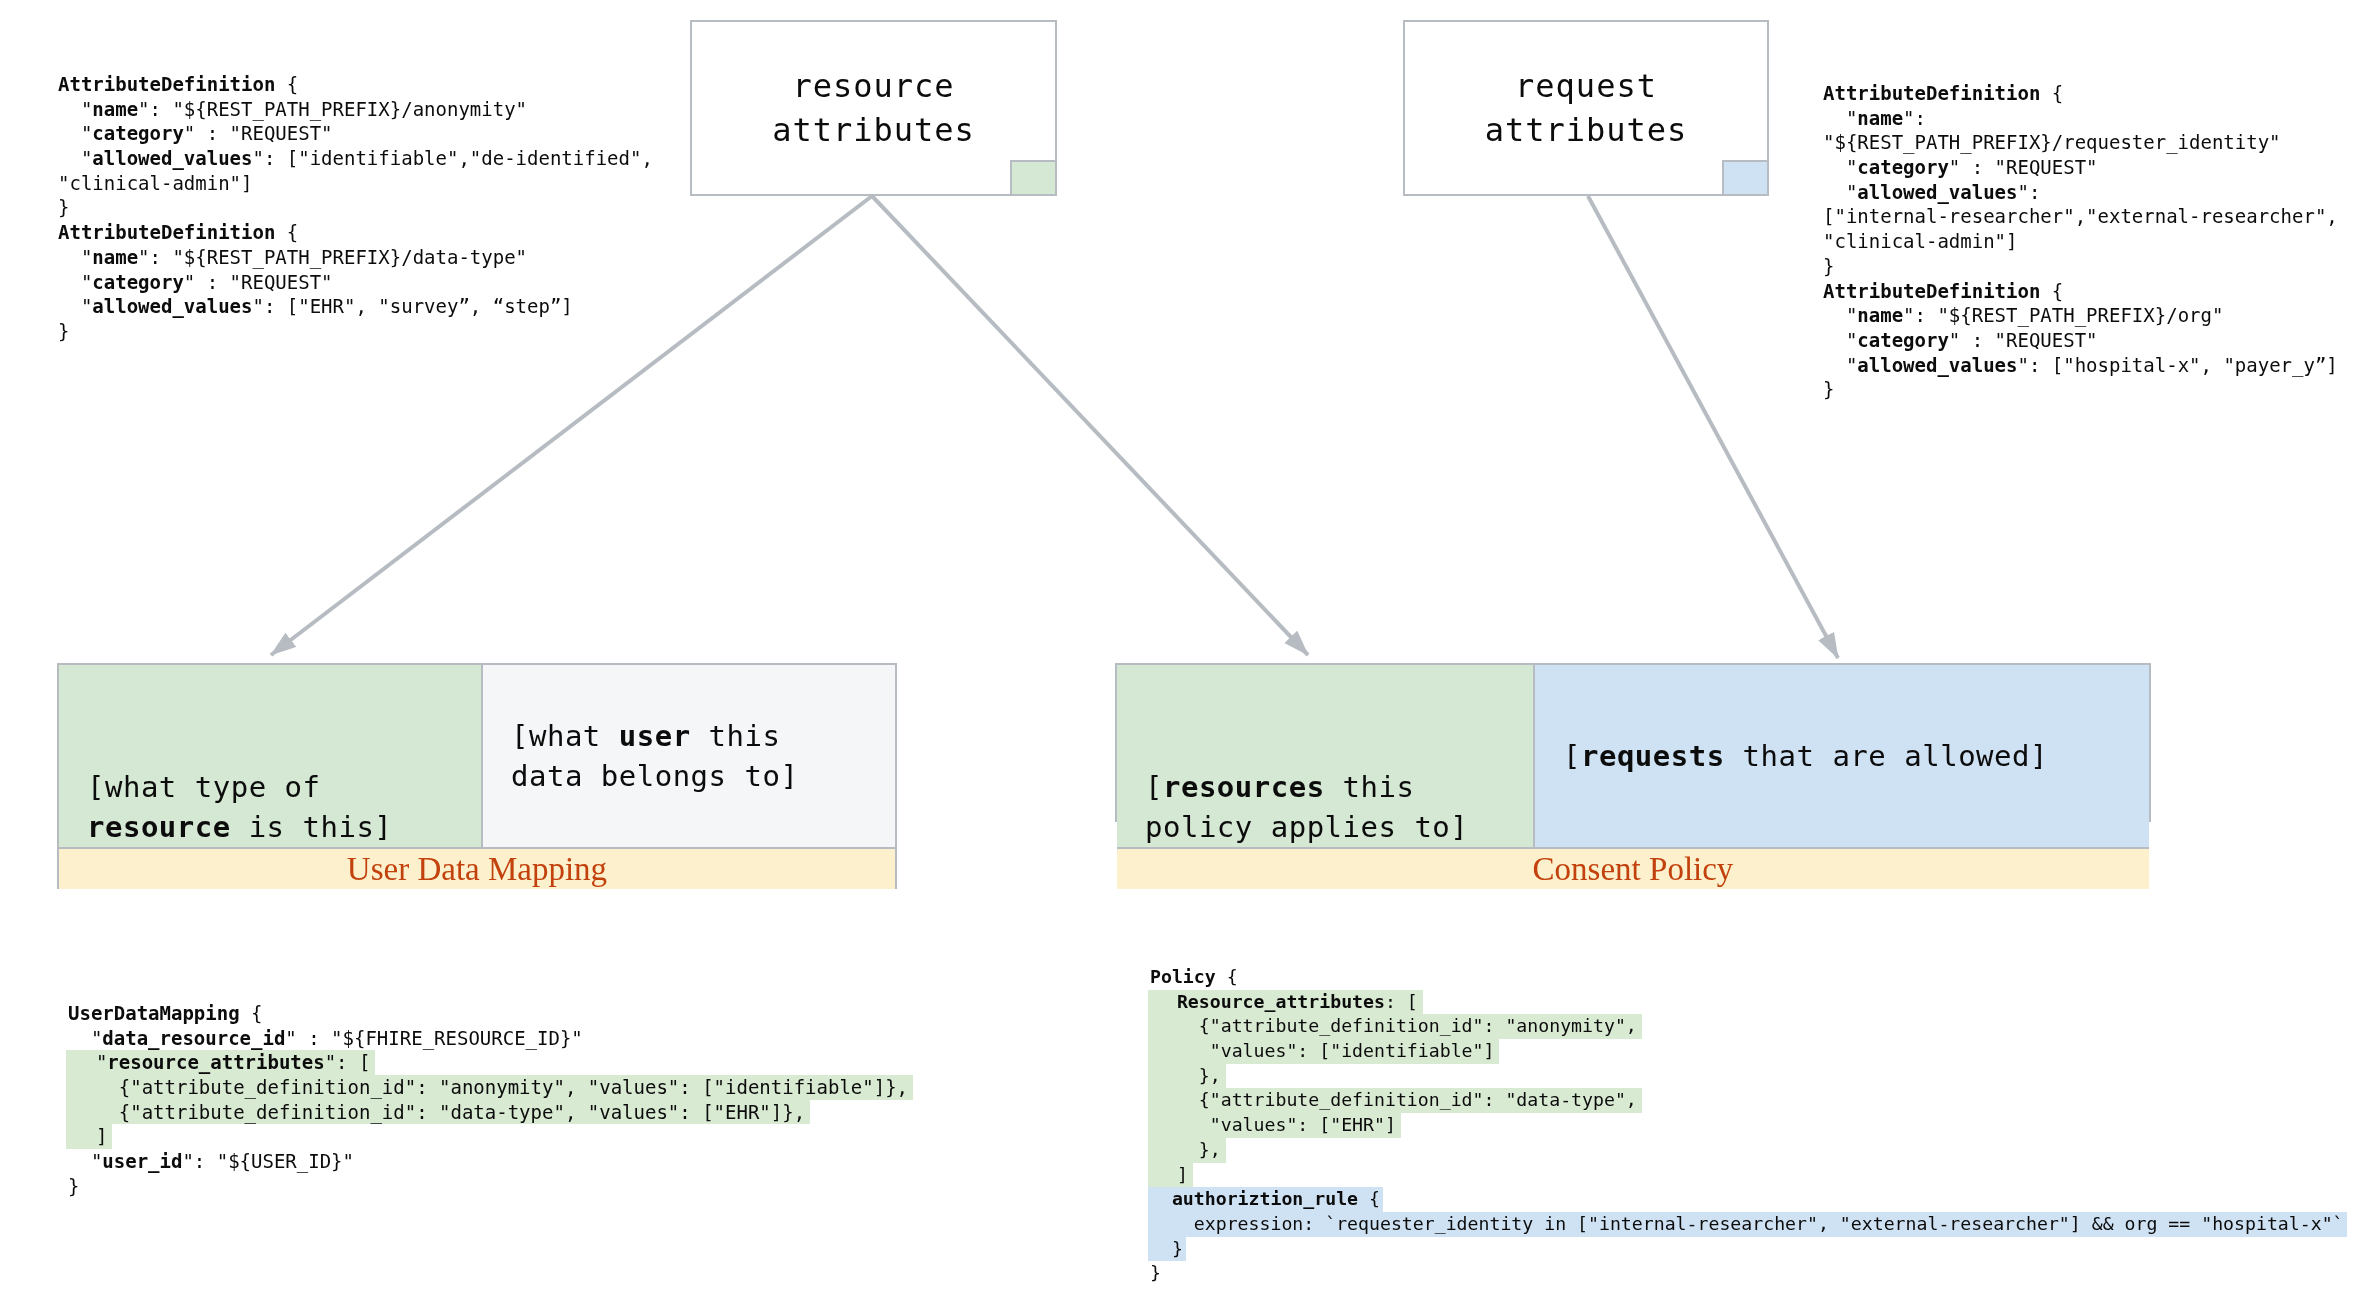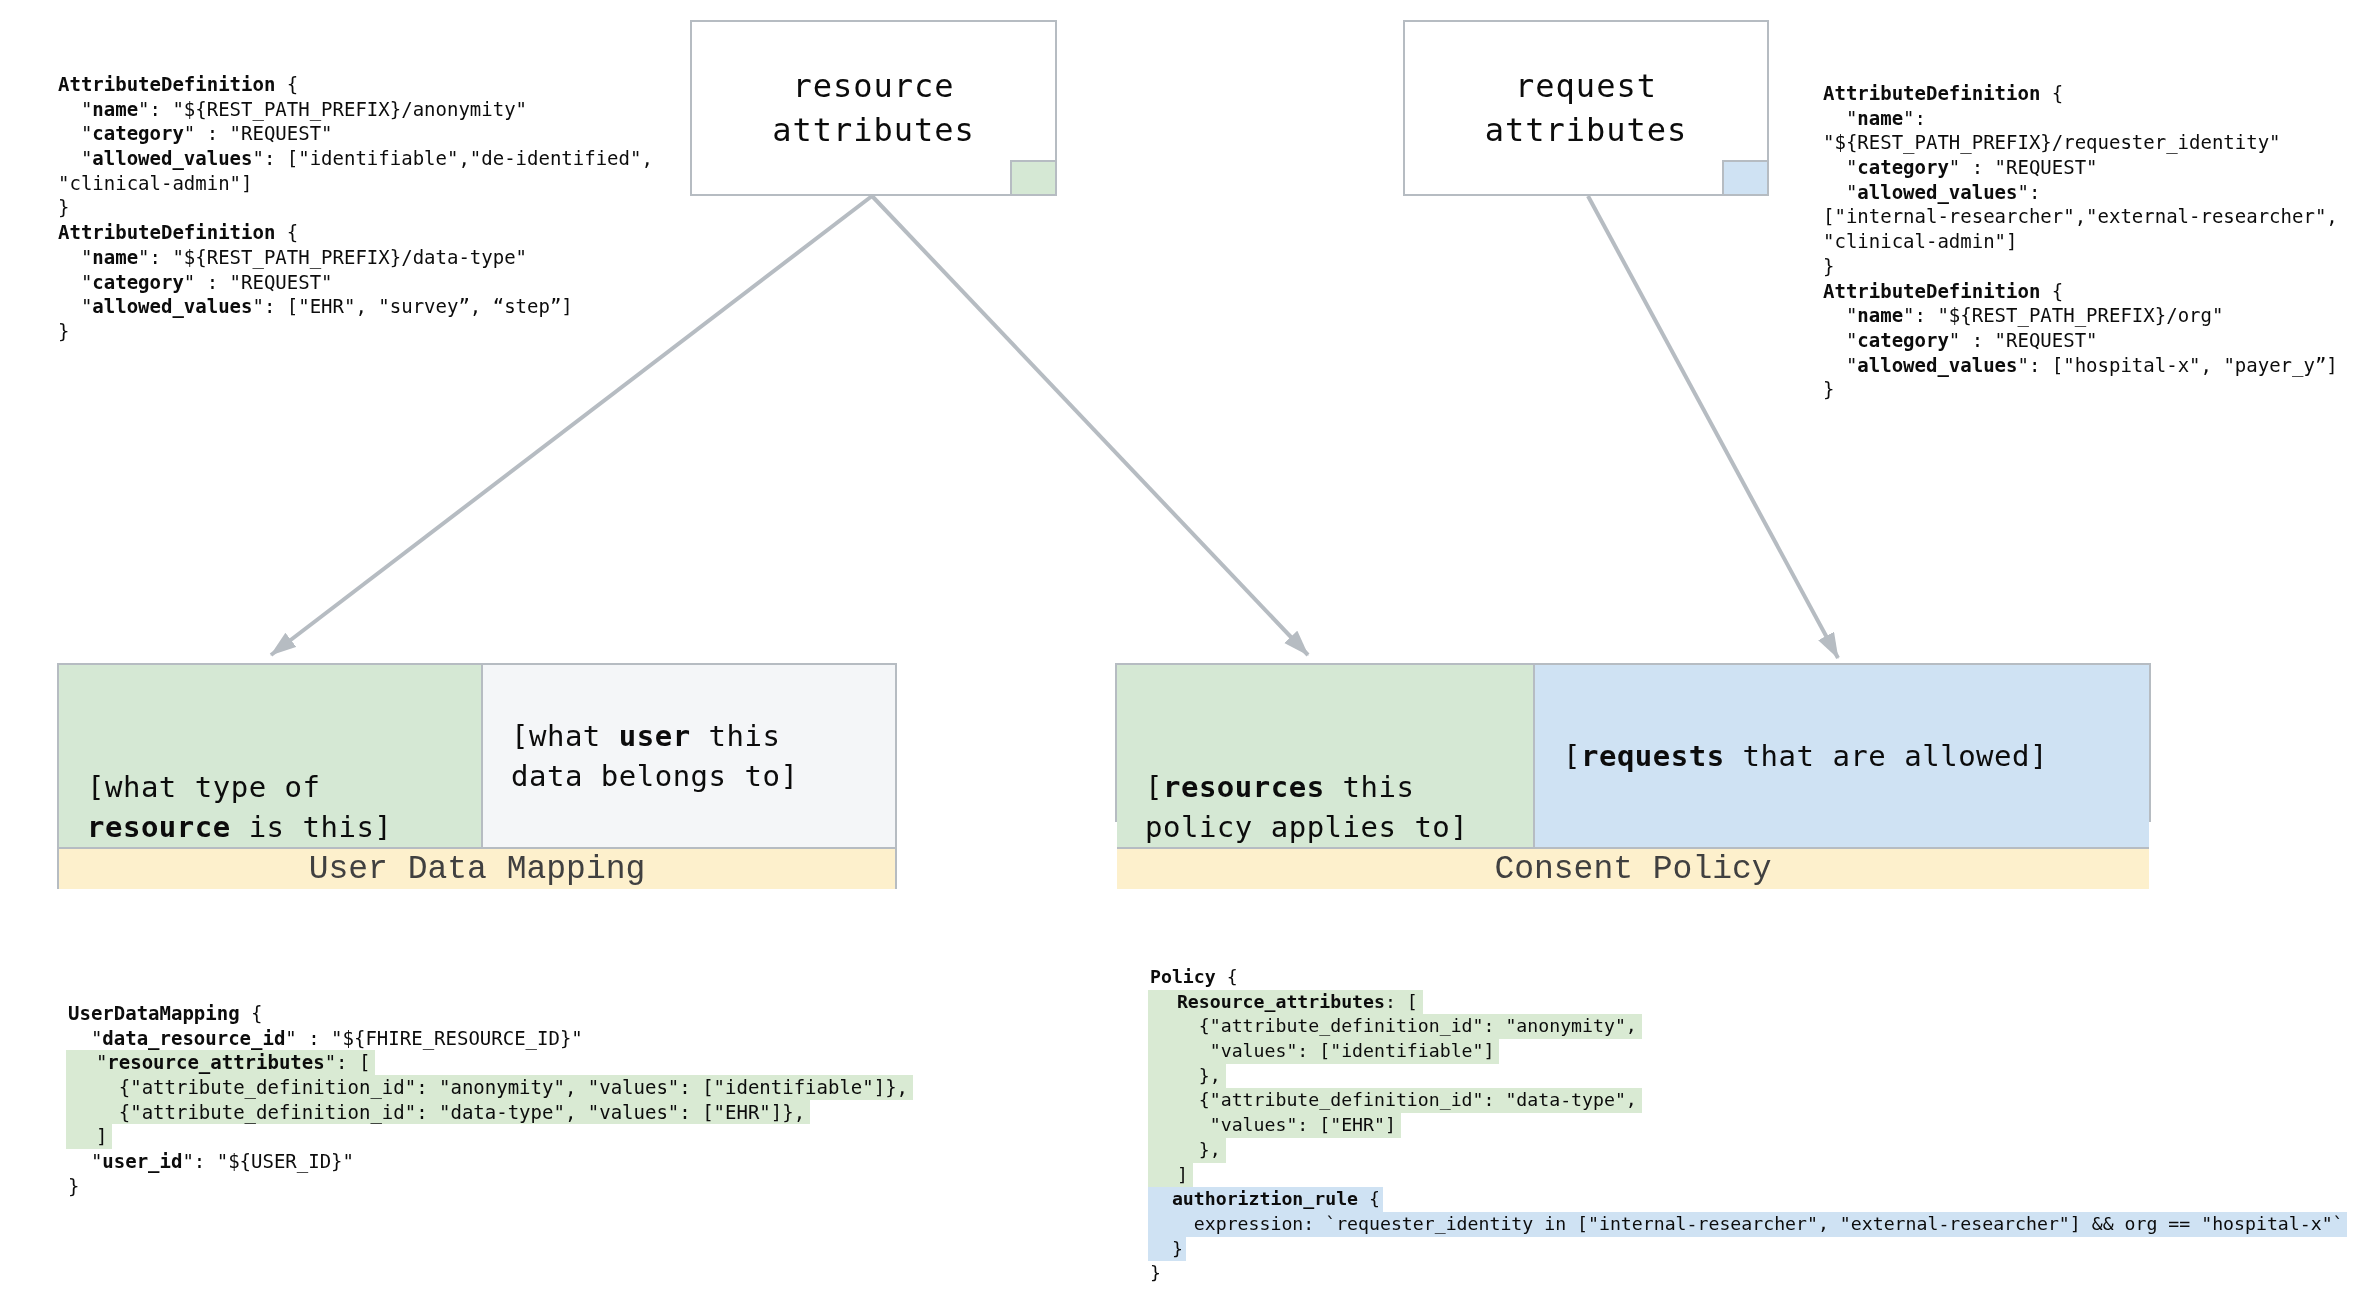--- a/index.html
+++ b/index.html
@@ -28,21 +28,21 @@
   .panel{position:absolute;border:2px solid #b6bcc2;box-sizing:border-box;background:#ffffff;}
   .cells{display:flex;height:182px;}
   .cell{box-sizing:border-box;display:flex;align-items:center;}
   .cell.green{background:#d5e8d4;border-right:2px solid #b6bcc2;align-items:flex-end;}
   .cell.graycell{background:#f4f6f8;}
   .cell.blue{background:#cfe2f3;}
   .cell-text{font-size:29px;line-height:40px;white-space:pre-line;padding-left:28px;letter-spacing:0.5px;}
   .cell-text b{font-weight:bold;}
   .band{height:42px;border-top:2px solid #b6bcc2;background:#fdf0cc;box-sizing:border-box;
         display:flex;align-items:center;justify-content:center;
-        font-family:Liberation Mono, monospace;font-size:33px;color:#404040;}
+        font-family:Liberation Serif, serif;font-size:33px;color:#c2410c;}
 </style>
 </head>
 <body>
 
 <div id="canvas">
 
   <svg id="arrows" viewBox="0 0 2362 1292">
     <defs>
       <marker id="ah" markerUnits="userSpaceOnUse" markerWidth="28" markerHeight="20" refX="25" refY="9" orient="auto">
         <path d="M0,0 L26,9 L0,18 Z" fill="#b6bcc2"></path>

